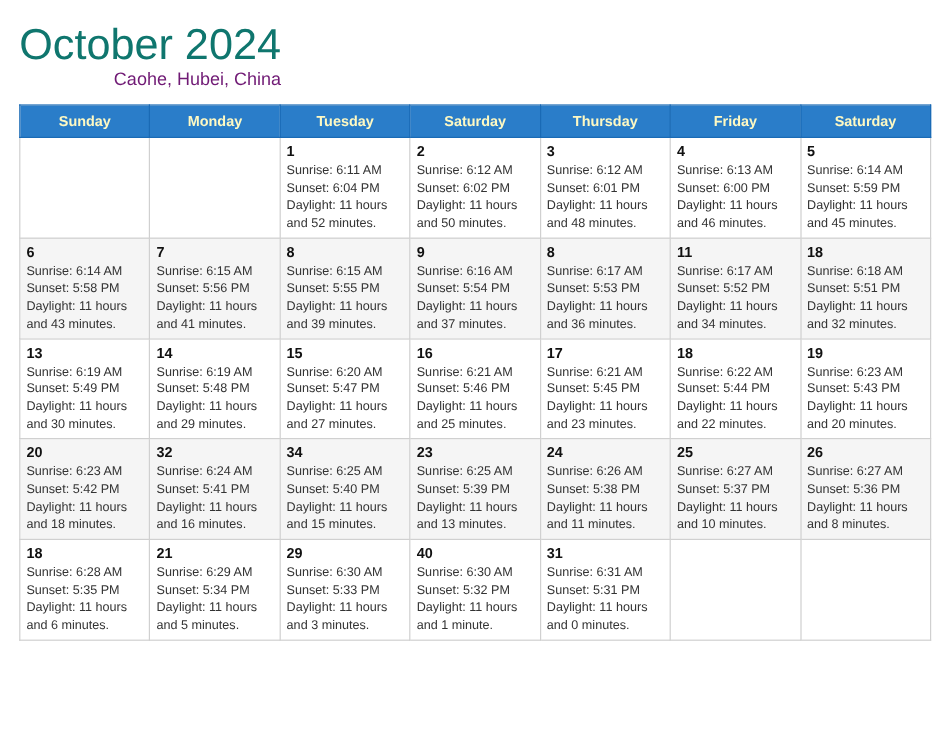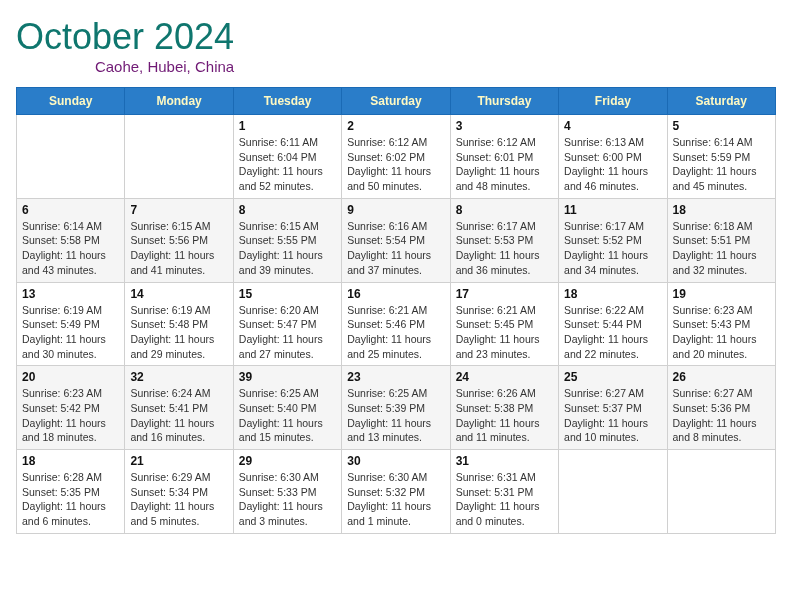--- a/index.html
+++ b/index.html
@@ -187,21 +187,21 @@
       <tr>
         <td>
           <div class="day-num">20</div>
           <div class="day-info">Sunrise: 6:23 AM<br>Sunset: 5:42 PM<br>Daylight: 11 hours and 18 minutes.</div>
         </td>
         <td>
           <div class="day-num">32</div>
           <div class="day-info">Sunrise: 6:24 AM<br>Sunset: 5:41 PM<br>Daylight: 11 hours and 16 minutes.</div>
         </td>
         <td>
-          <div class="day-num">39</div>
+          <div class="day-num">34</div>
           <div class="day-info">Sunrise: 6:25 AM<br>Sunset: 5:40 PM<br>Daylight: 11 hours and 15 minutes.</div>
         </td>
         <td>
           <div class="day-num">23</div>
           <div class="day-info">Sunrise: 6:25 AM<br>Sunset: 5:39 PM<br>Daylight: 11 hours and 13 minutes.</div>
         </td>
         <td>
           <div class="day-num">24</div>
           <div class="day-info">Sunrise: 6:26 AM<br>Sunset: 5:38 PM<br>Daylight: 11 hours and 11 minutes.</div>
         </td>
@@ -221,21 +221,21 @@
         </td>
         <td>
           <div class="day-num">21</div>
           <div class="day-info">Sunrise: 6:29 AM<br>Sunset: 5:34 PM<br>Daylight: 11 hours and 5 minutes.</div>
         </td>
         <td>
           <div class="day-num">29</div>
           <div class="day-info">Sunrise: 6:30 AM<br>Sunset: 5:33 PM<br>Daylight: 11 hours and 3 minutes.</div>
         </td>
         <td>
-          <div class="day-num">30</div>
+          <div class="day-num">40</div>
           <div class="day-info">Sunrise: 6:30 AM<br>Sunset: 5:32 PM<br>Daylight: 11 hours and 1 minute.</div>
         </td>
         <td>
           <div class="day-num">31</div>
           <div class="day-info">Sunrise: 6:31 AM<br>Sunset: 5:31 PM<br>Daylight: 11 hours and 0 minutes.</div>
         </td>
         <td class="empty-cell"></td>
         <td class="empty-cell"></td>
       </tr>
     </tbody>

